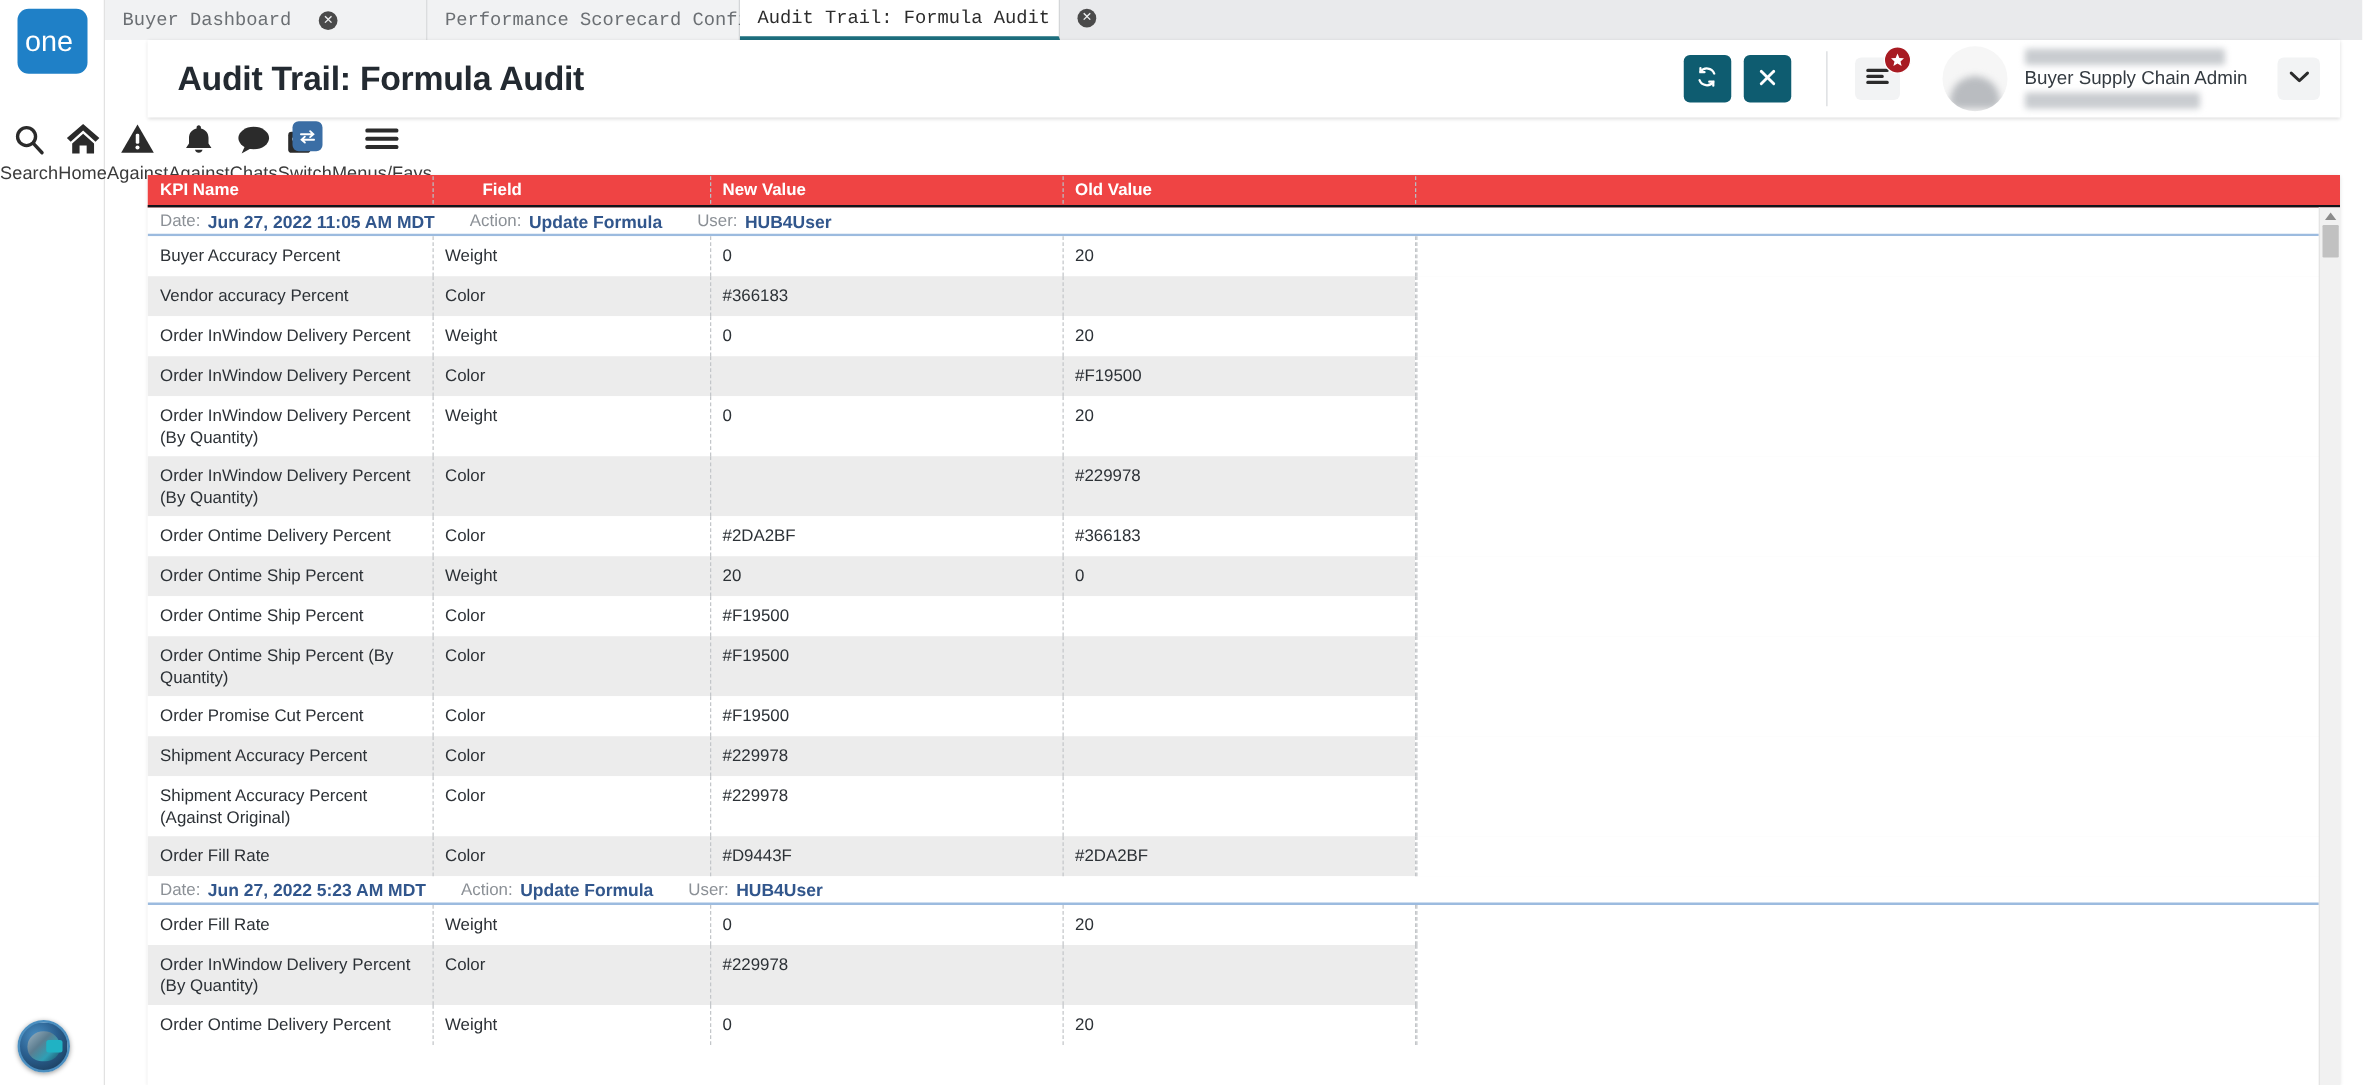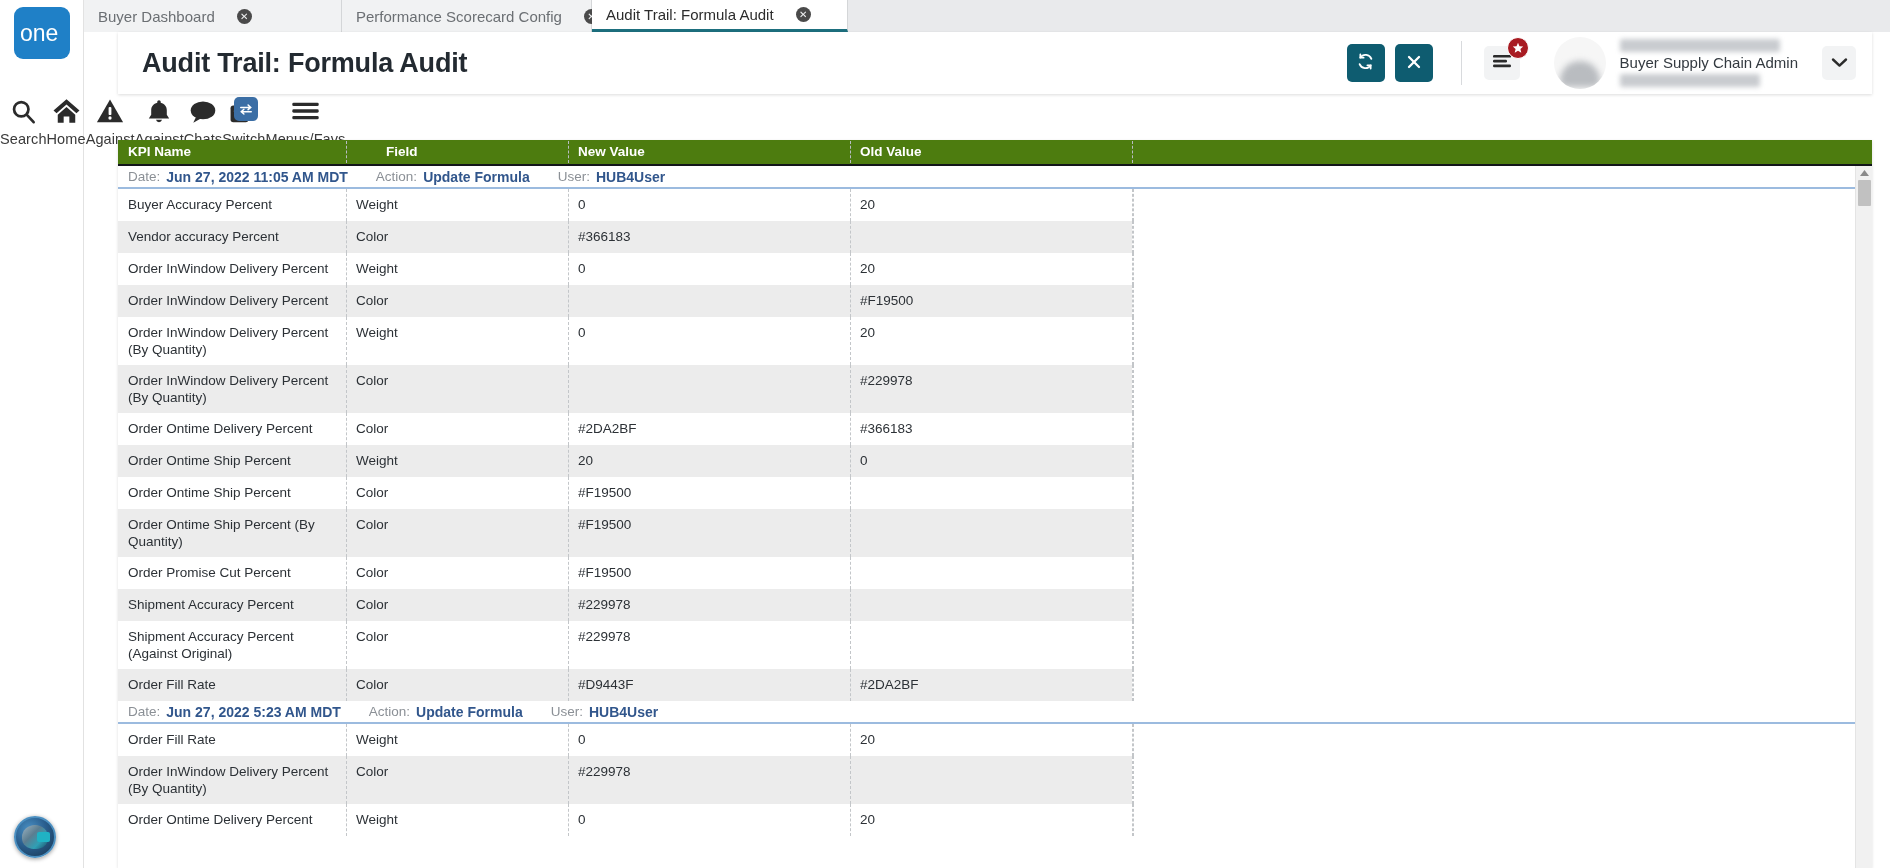--- a/index.html
+++ b/index.html
@@ -61,21 +61,21 @@
     position: absolute; left: 84px; top: 0; right: 0; height: 32px;
     background: #e9eaec; display: flex; align-items: flex-end;
   }
   .tab {
     height: 32px; display: flex; align-items: center; padding: 0 12px 0 14px;
     background: #f1f2f3; border-right: 1px solid #d4d6d8;
     cursor: pointer; position: relative; min-width: 120px;
   }
   .tab .tab-label {
     font-size: 15px; color: #6b6f73; white-space: nowrap;
-    font-family: Liberation Sans, sans-serif;
+    font-family: Liberation Mono, monospace;
   }
   .tab.active { background: #ffffff; border-bottom: 3px solid #1d6f7e; }
   .tab.active .tab-label { color: #2c2c2c; }
   .tab-close {
     width: 15px; height: 15px; border-radius: 50%; background: #4a4a4a;
     color: #f1f2f3; font-size: 10px; line-height: 15px; text-align: center;
     margin-left: 22px; cursor: pointer; font-family: "Liberation Sans", sans-serif;
     flex: 0 0 auto;
   }
   .tab-w1 { width: 258px; }
@@ -136,21 +136,21 @@
     margin-left: 24px; cursor: pointer;
   }
 
   
   #tablewrap {
     position: absolute; left: 118px; top: 140px; right: 18px; bottom: 0;
     background: #fff; box-shadow: 0 1px 3px rgba(0,0,0,.13);
     display: flex; flex-direction: column; overflow: hidden;
   }
   .thead {
-    height: 26px; background: #4d7c0f; display: flex; align-items: center;
+    height: 26px; background: #ef4444; display: flex; align-items: center;
     border-bottom: 2px solid #12151a; flex: 0 0 auto;
   }
   .th {
     font-size: 13.5px; font-weight: bold; color: #ffffff; padding-left: 10px;
     height: 26px; line-height: 26px; position: relative;
     font-family: "Liberation Sans", sans-serif;
   }
   .th + .th::before {
     content: ""; position: absolute; left: 0; top: 2px; bottom: 2px;
     border-left: 1px dashed #b8bcc2;

